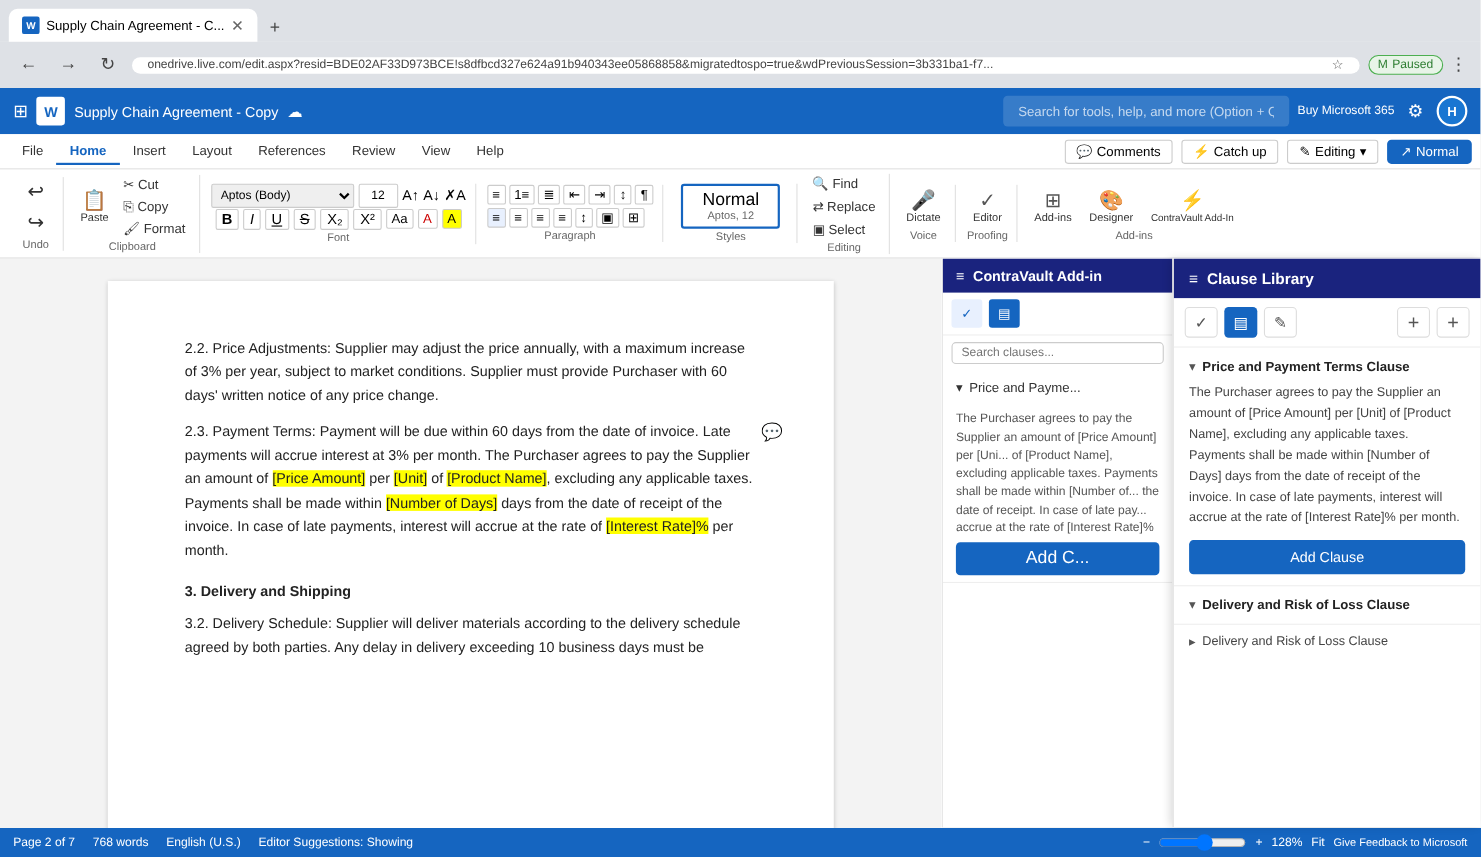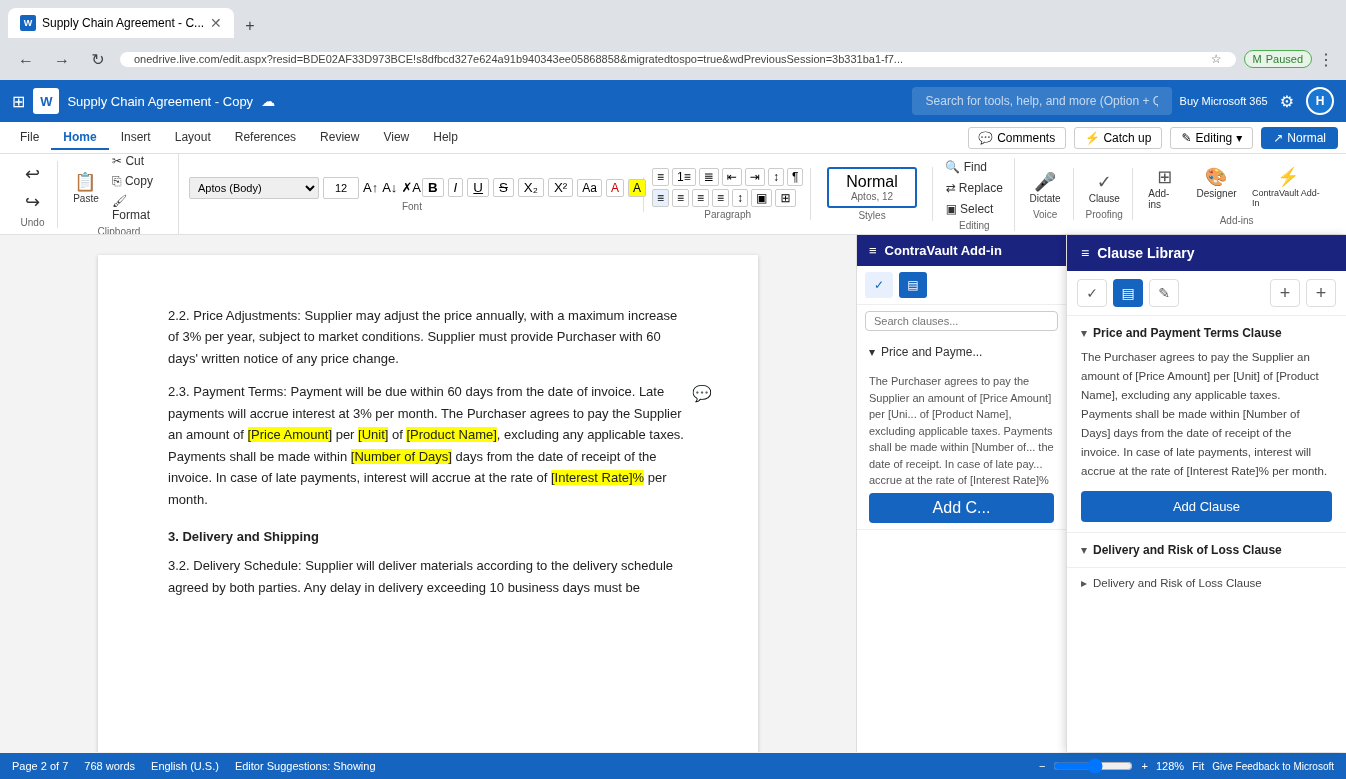--- a/index.html
+++ b/index.html
@@ -186,21 +186,21 @@
         <div style="display:flex; flex-direction:column; gap:2px;">
           <div class="ribbon-btn-sm">✂ Cut</div>
           <div class="ribbon-btn-sm">⎘ Copy</div>
           <div class="ribbon-btn-sm">🖌 Format</div>
         </div>
       </div>
       <span class="ribbon-group-label">Clipboard</span>
     </div>
 
     <div class="ribbon-group" style="min-width:160px;">
-      <div style="display:flex; gap:1px; width:100%;">
+      <div style="display:flex; flex-direction:column; gap:1px; width:100%;align-items:center;">
         <div style="display:flex; align-items:center; gap:4px;">
           <select class="font-select">
             <option>Aptos (Body)</option>
           </select>
           <input class="font-size-input" value="12" style="">
           <span style="cursor:pointer; font-size:13px;">A↑</span>
           <span style="cursor:pointer; font-size:13px;">A↓</span>
           <span style="cursor:pointer; font-size:13px;">✗A</span>
         </div>
         <div style="display:flex; align-items:center; gap:4px;">
@@ -263,21 +263,21 @@
       <div class="ribbon-btn">
         <span class="icon">🎤</span>
         <span>Dictate</span>
       </div>
       <span class="ribbon-group-label">Voice</span>
     </div>
 
     <div class="ribbon-group" style="min-width:50px;">
       <div class="ribbon-btn">
         <span class="icon">✓</span>
-        <span>Clause</span>
+        <span>Editor</span>
       </div>
       <span class="ribbon-group-label">Proofing</span>
     </div>
 
     <div class="ribbon-group" style="min-width:100px;">
       <div style="display:flex; gap:6px;">
         <div class="ribbon-btn">
           <span class="icon">⊞</span>
           <span>Add-ins</span>
         </div>

